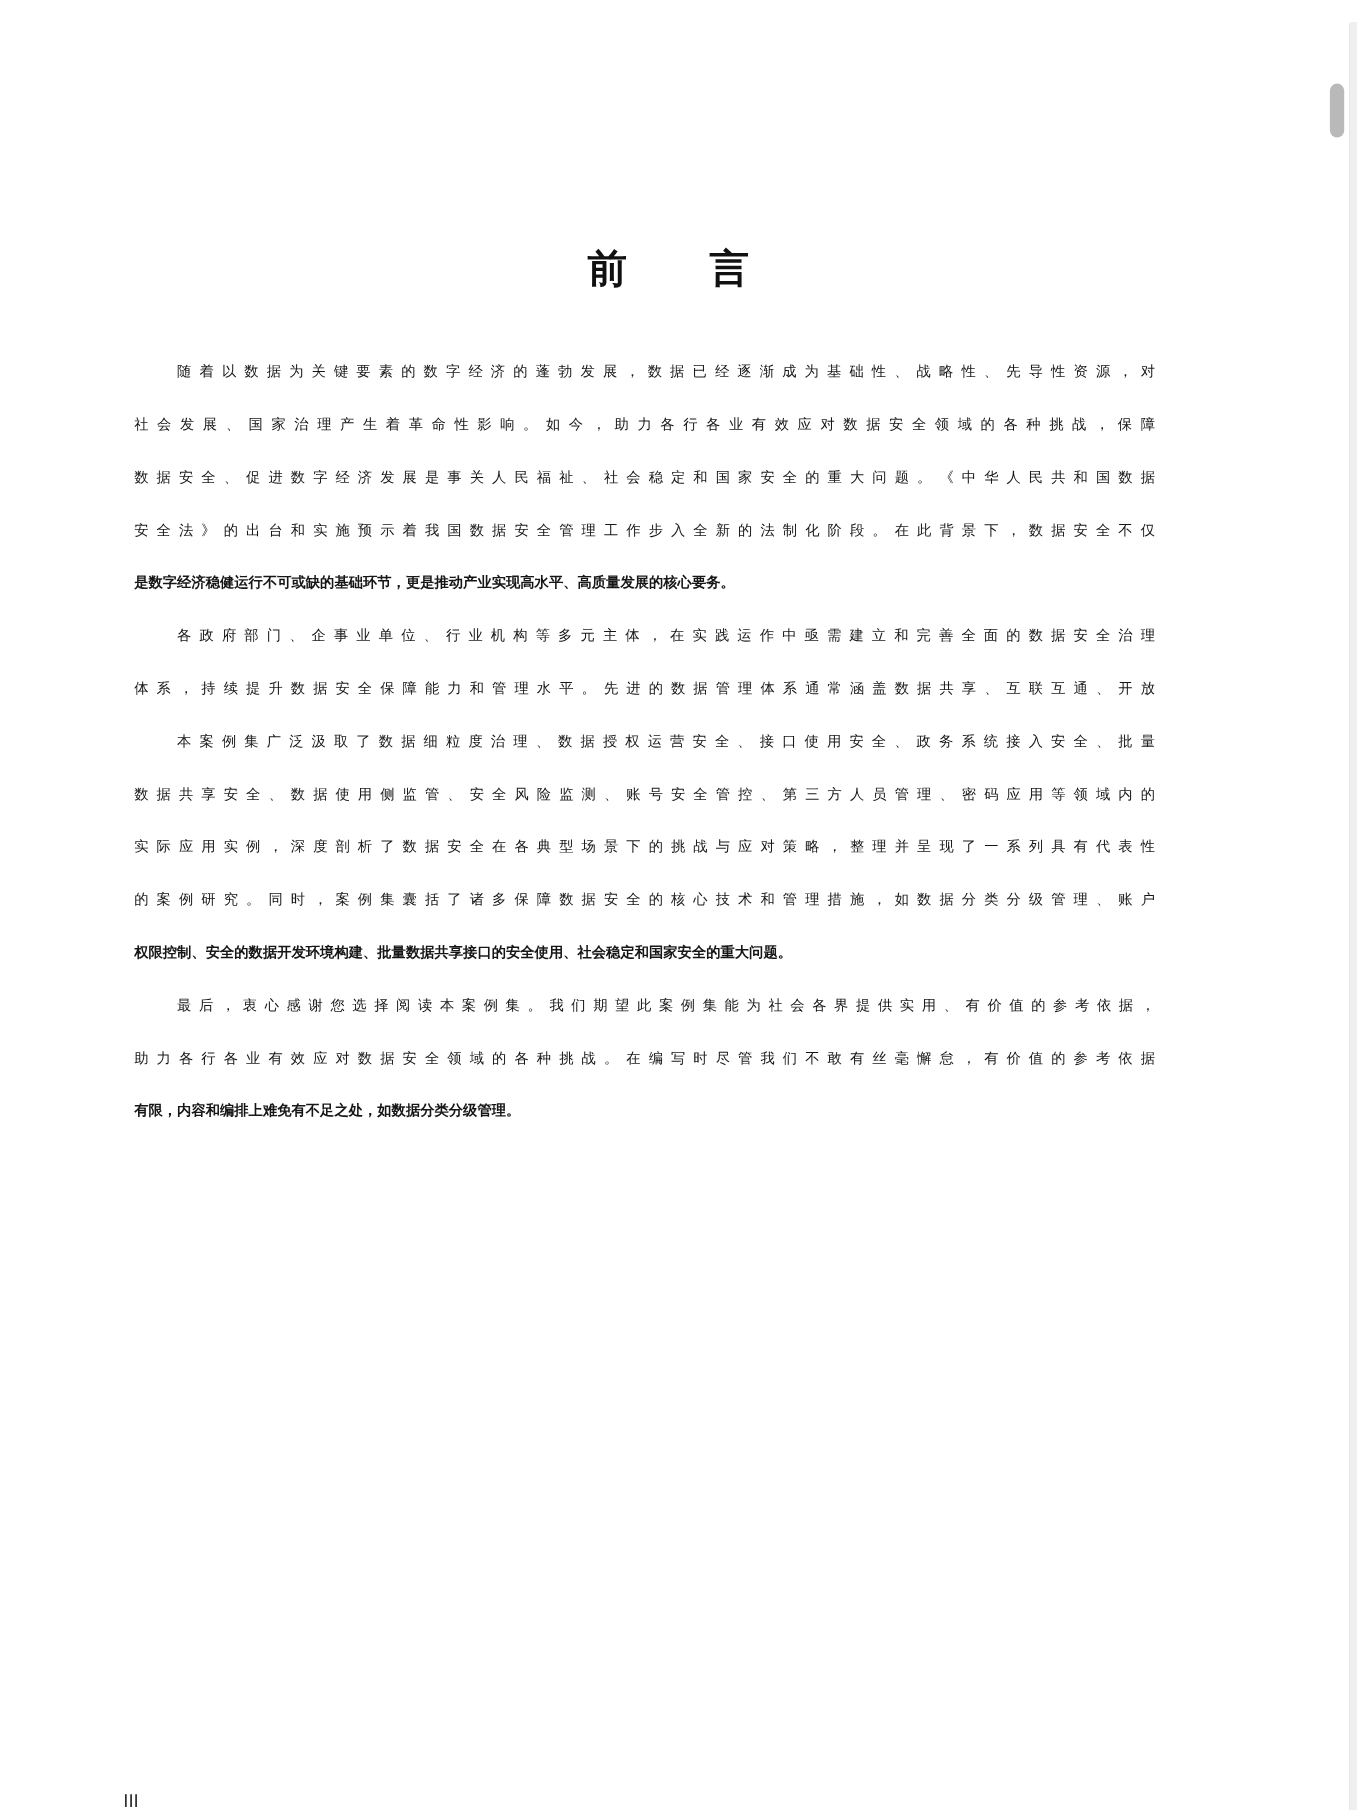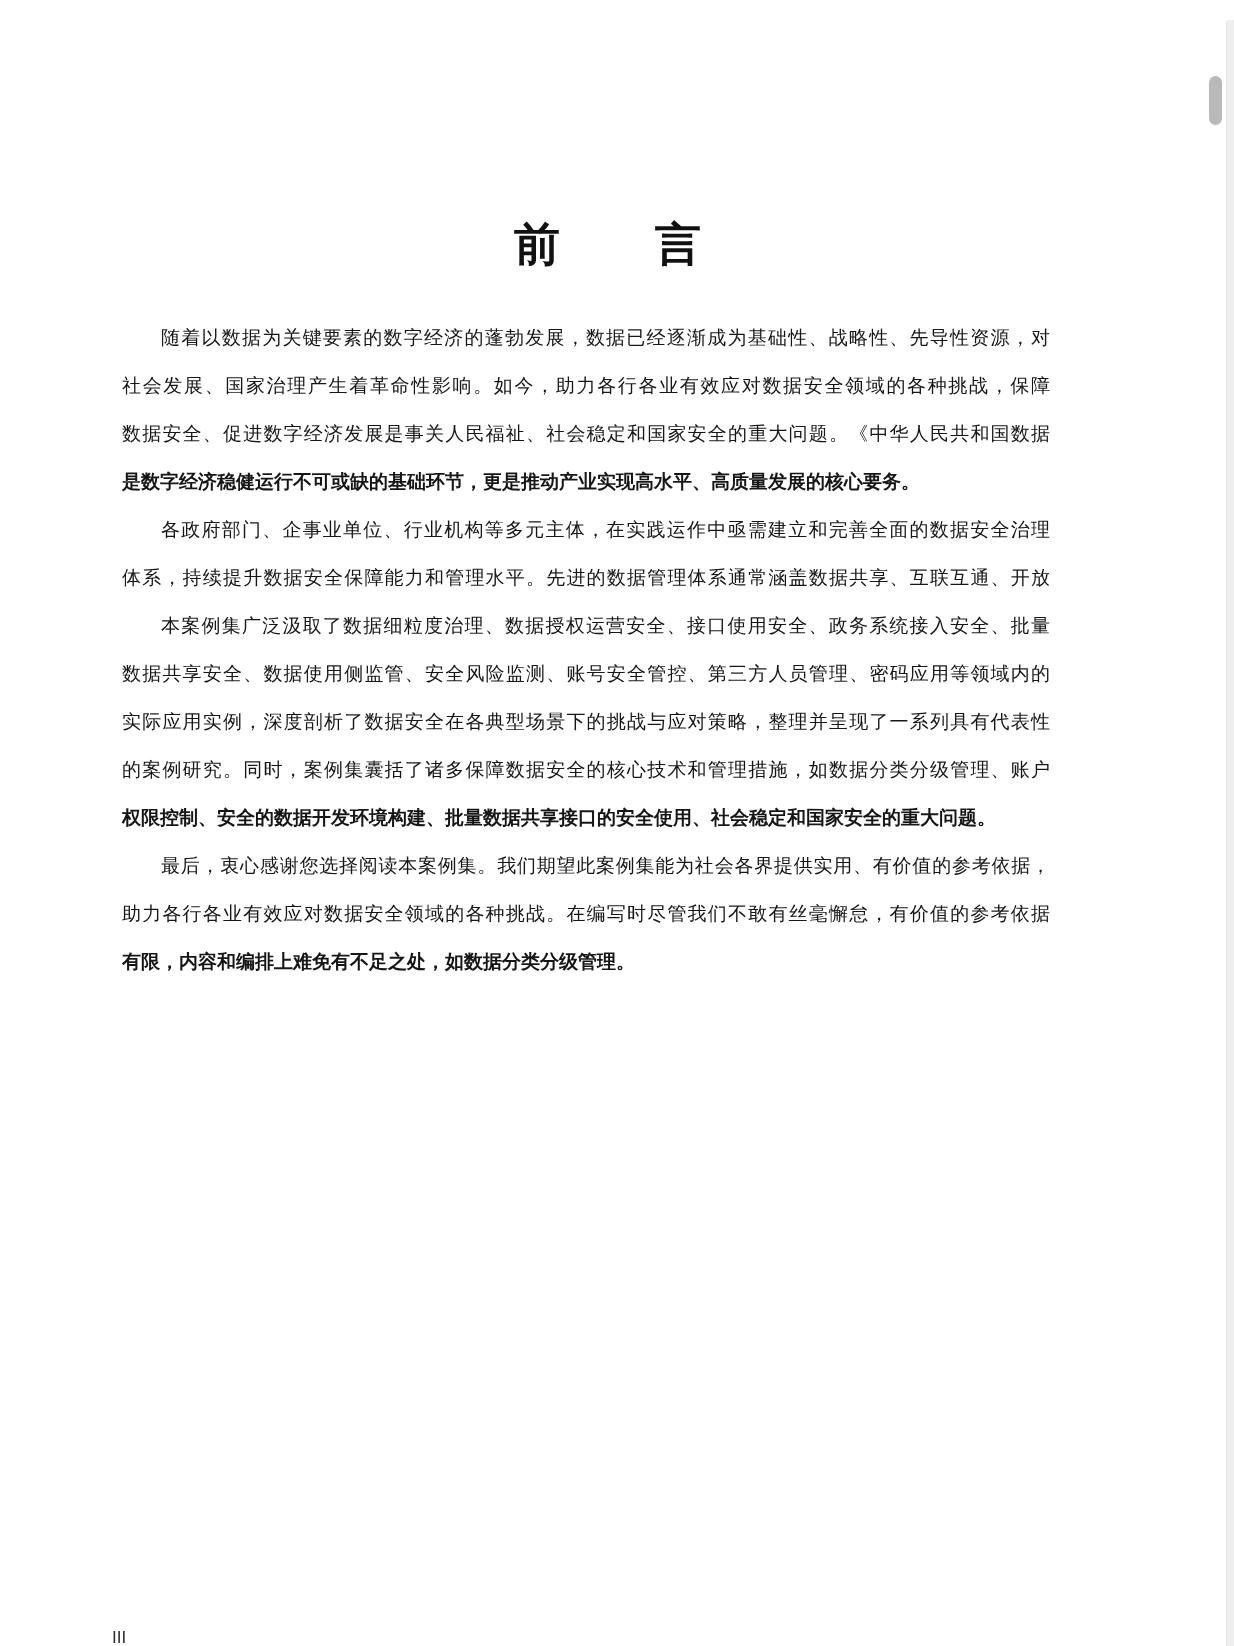--- a/index.html
+++ b/index.html
@@ -17,36 +17,36 @@
   }
   .doc-title {
     position: absolute;
     top: 222px;
     left: 0;
     width: 1216px;
     margin: 0;
     text-align: center;
     font-family: "Liberation Sans", "DejaVu Sans", sans-serif;
     font-weight: bold;
-    font-size: 46px;
+    font-size: 36px;
     line-height: 44px;
     color: #111111;
     letter-spacing: 1px;
   }
   .body-text {
     position: absolute;
     top: 314px;
     left: 122px;
     width: 928px;
     color: #161616;
   }
   .line {
     height: 48px;
     line-height: 48px;
-    font-size: 19px;
+    font-size: 13px;
     text-align: justify;
     text-align-last: justify;
     text-justify: inter-character;
     overflow: hidden;
   }
   .line.first {
     text-indent: 39px;
   }
   .line.lastline {
     text-align: left;
@@ -85,20 +85,21 @@
 <body>
 
 <div class="viewport">
 
   <h1 class="doc-title">前　　言</h1>
 
   <div class="body-text" id="body-text">
       <div class="line first">随着以数据为关键要素的数字经济的蓬勃发展，数据已经逐渐成为基础性、战略性、先导性资源，对</div>
       <div class="line">社会发展、国家治理产生着革命性影响。如今，助力各行各业有效应对数据安全领域的各种挑战，保障</div>
       <div class="line">数据安全、促进数字经济发展是事关人民福祉、社会稳定和国家安全的重大问题。《中华人民共和国数据</div>
+      <div class="line">安全法》的出台和实施预示着我国数据安全管理工作步入全新的法制化阶段。在此背景下，数据安全不仅</div>
       <div class="line lastline">是数字经济稳健运行不可或缺的基础环节，更是推动产业实现高水平、高质量发展的核心要务。</div>
       <div class="line first">各政府部门、企事业单位、行业机构等多元主体，在实践运作中亟需建立和完善全面的数据安全治理</div>
       <div class="line">体系，持续提升数据安全保障能力和管理水平。先进的数据管理体系通常涵盖数据共享、互联互通、开放</div>
       <div class="line first">本案例集广泛汲取了数据细粒度治理、数据授权运营安全、接口使用安全、政务系统接入安全、批量</div>
       <div class="line">数据共享安全、数据使用侧监管、安全风险监测、账号安全管控、第三方人员管理、密码应用等领域内的</div>
       <div class="line">实际应用实例，深度剖析了数据安全在各典型场景下的挑战与应对策略，整理并呈现了一系列具有代表性</div>
       <div class="line">的案例研究。同时，案例集囊括了诸多保障数据安全的核心技术和管理措施，如数据分类分级管理、账户</div>
       <div class="line lastline">权限控制、安全的数据开发环境构建、批量数据共享接口的安全使用、社会稳定和国家安全的重大问题。</div>
       <div class="line first">最后，衷心感谢您选择阅读本案例集。我们期望此案例集能为社会各界提供实用、有价值的参考依据，</div>
       <div class="line">助力各行各业有效应对数据安全领域的各种挑战。在编写时尽管我们不敢有丝毫懈怠，有价值的参考依据</div>

